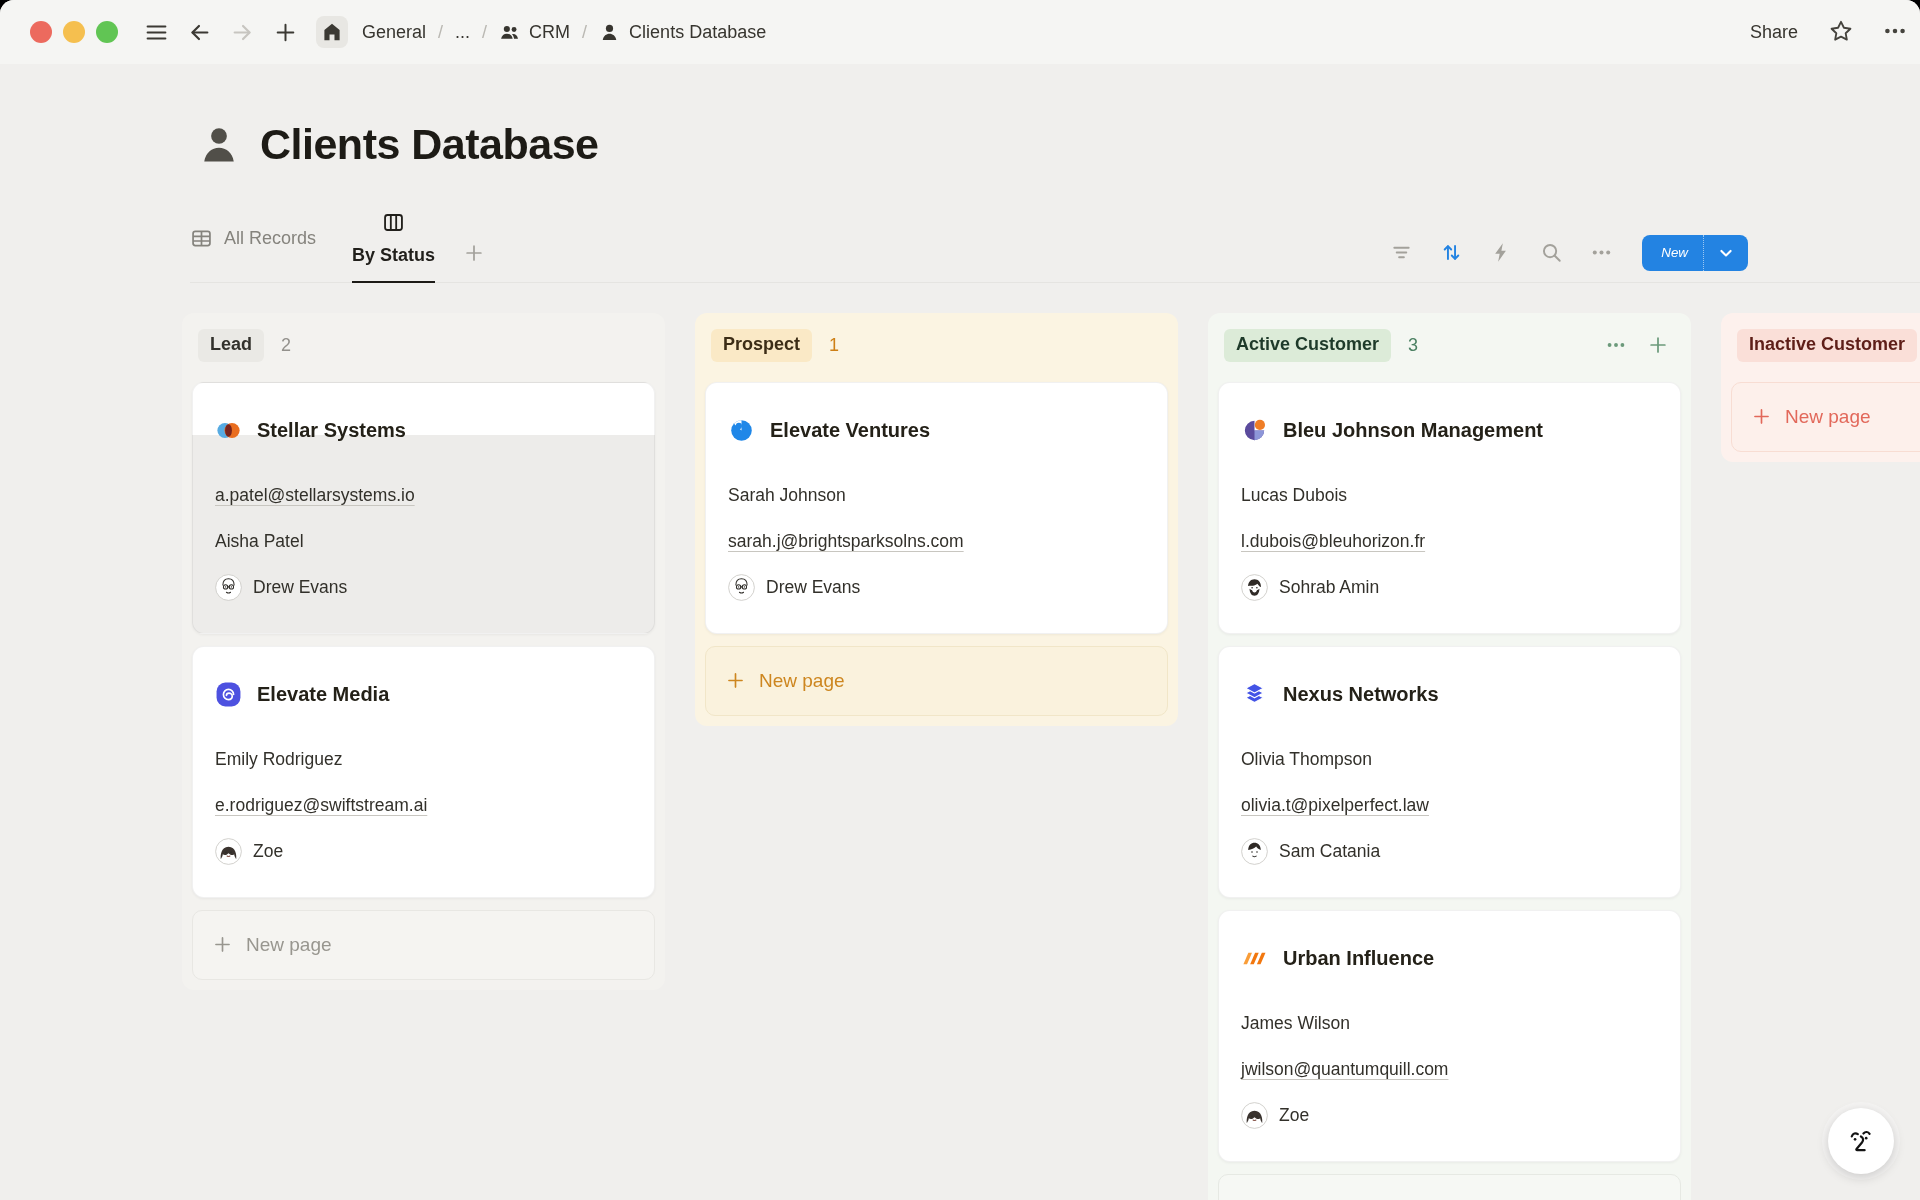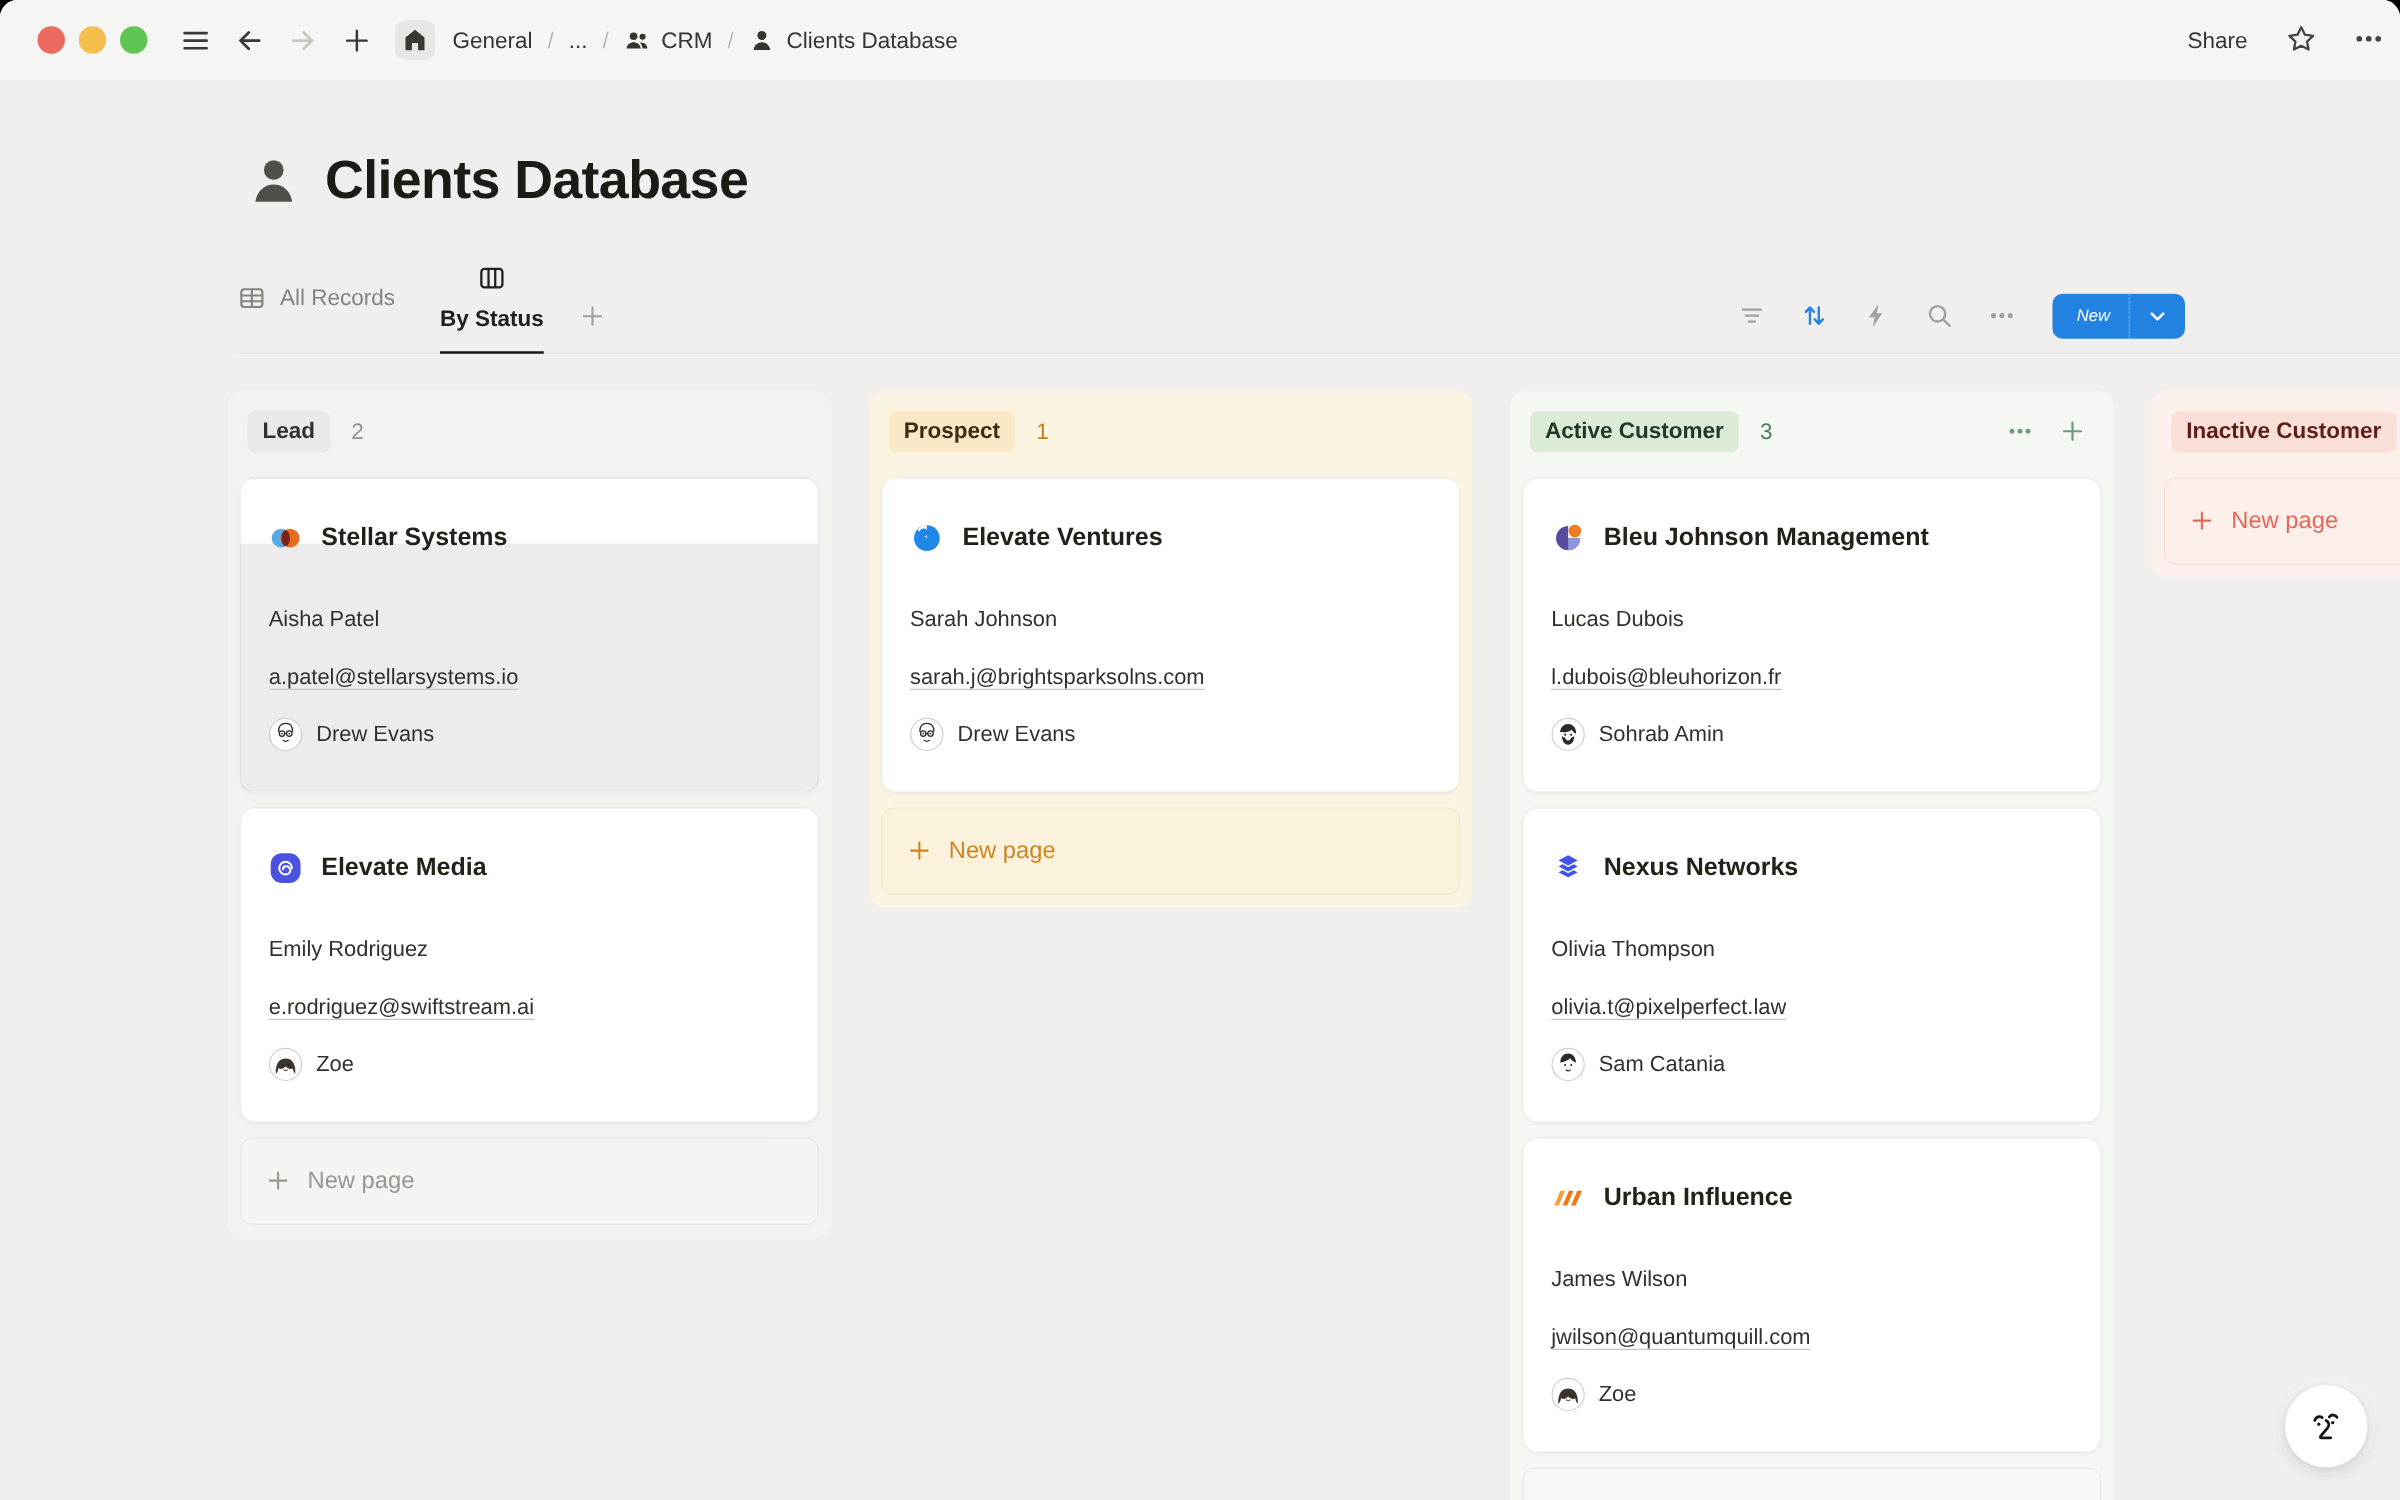--- a/index.html
+++ b/index.html
@@ -278,22 +278,22 @@
             <div class="card-title-row">
               <span class="logo ic">
                 <svg viewBox="0 0 26 26">
                   <circle cx="9.6" cy="13" r="7.3" fill="#57abe2"></circle>
                   <circle cx="16.4" cy="13" r="7.3" fill="#e96d1f"></circle>
                   <ellipse cx="13" cy="13" rx="3.3" ry="6" fill="#79241d"></ellipse>
                 </svg>
               </span>
               <span class="card-title">Stellar Systems</span>
             </div>
+            <div class="prop"><span class="email">a.patel@stellarsystems.io</span></div>
             <div class="prop">Aisha Patel</div>
-            <div class="prop"><span class="email">a.patel@stellarsystems.io</span></div>
             <div class="owner">
               <span class="avatar ic">
                 <svg viewBox="0 0 26 26">
                   <circle cx="13" cy="13" r="12.4" fill="#fff" stroke="#c9c7c2" stroke-width="0.8"></circle>
                   <g fill="none" stroke="#2e2c28" stroke-width="1" stroke-linecap="round">
                     <path d="M7.6 10.6c0-4 2.3-6.1 5.4-6.1s5.4 2.1 5.4 6.1"></path>
                     <circle cx="10.2" cy="12.4" r="2.1"></circle>
                     <circle cx="15.8" cy="12.4" r="2.1"></circle>
                     <path d="M12.3 12.4h1.4"></path>
                     <path d="M11 17.6c1.3 1 2.7 1 4 0"></path>

